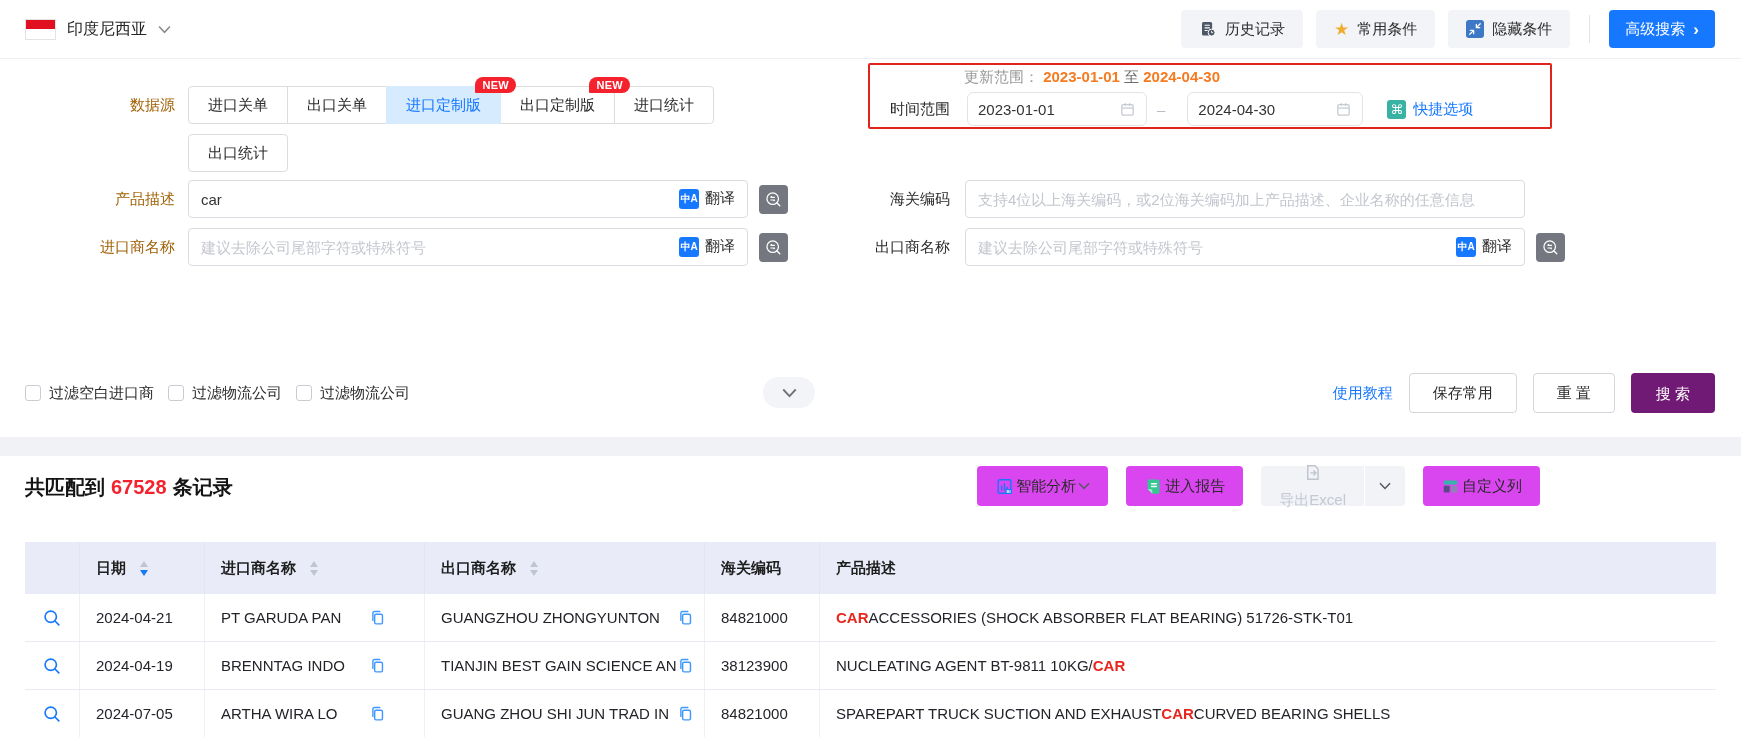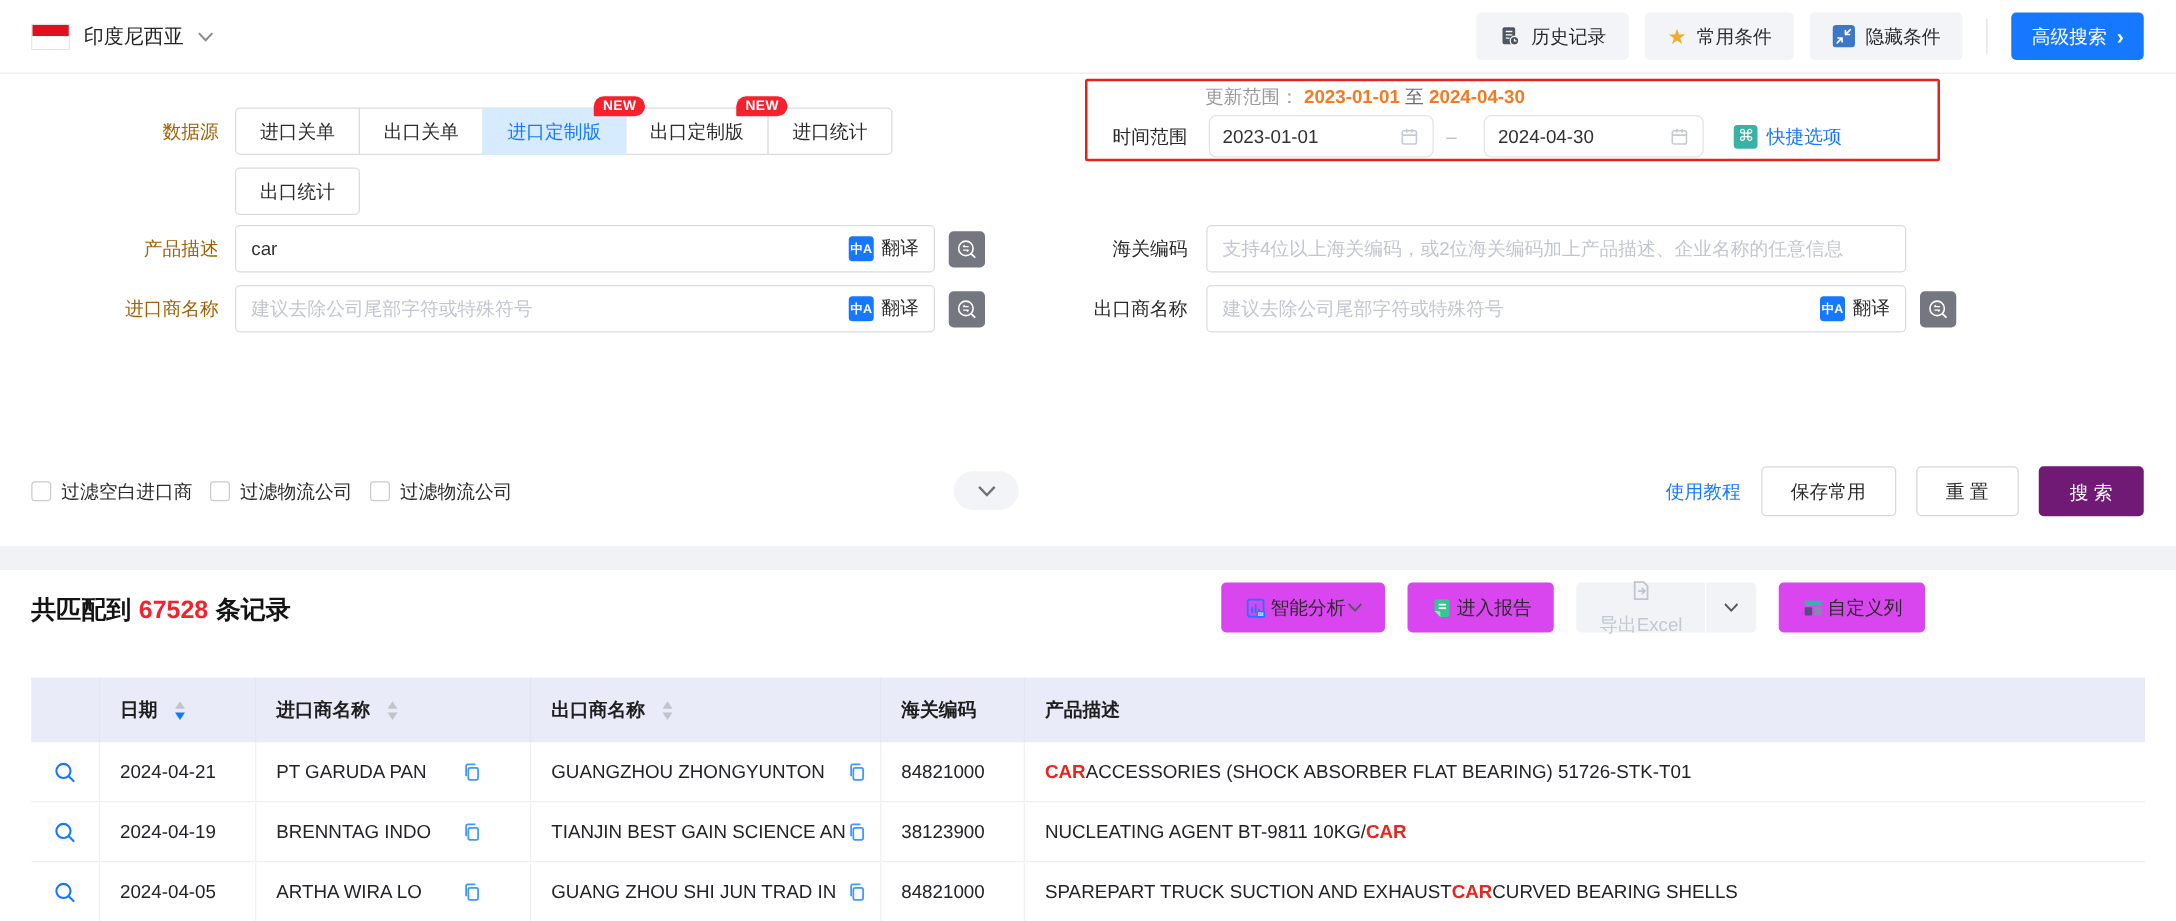--- a/index.html
+++ b/index.html
@@ -452,21 +452,21 @@
         </div>
         <div class="tbl-row">
           <div class="cell c0">
             <span class="q-ic">
               <svg width="20" height="20" viewBox="0 0 24 24">
                 <circle cx="10.5" cy="10.5" r="6.8" fill="none" stroke="#1677ff" stroke-width="2"></circle>
                 <line x1="15.6" y1="15.6" x2="20.2" y2="20.2" stroke="#1677ff" stroke-width="2" stroke-linecap="round"></line>
               </svg>
             </span>
           </div>
-          <div class="cell c1">2024-04-05</div>
+          <div class="cell c1">2024-07-05</div>
           <div class="cell c2">
             <span>ARTHA WIRA LO</span>
             <span class="copy-ic">
               <svg width="17" height="17" viewBox="0 0 24 24">
                 <rect x="8" y="7.5" width="11" height="13.5" rx="2" fill="none" stroke="#3e98ff" stroke-width="2"></rect>
                 <path d="M16 3.5 H7.5 a2 2 0 0 0 -2 2 V17" fill="none" stroke="#3e98ff" stroke-width="2"></path>
               </svg>
             </span>
           </div>
           <div class="cell c3">

